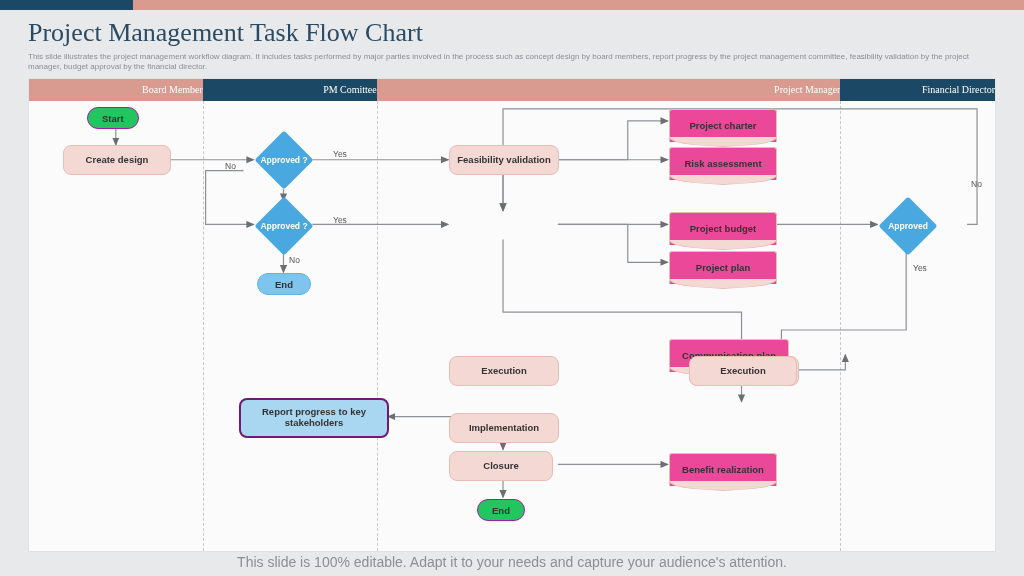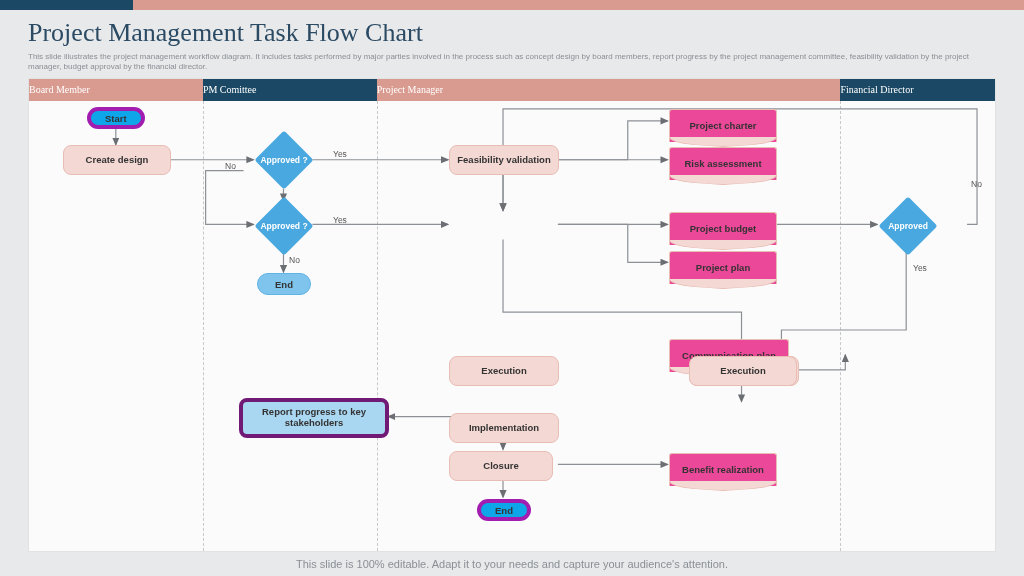--- a/index.html
+++ b/index.html
@@ -24,21 +24,21 @@
   }
   .subtitle {
     position: absolute; top: 52px; left: 28px; right: 28px;
     font-size: 8px; color: #8a8f94; line-height: 1.3;
   }
   .chart {
     position: absolute; top: 78px; left: 28px; right: 28px; bottom: 24px;
     background: #fbfbfc; border: 1px solid #e1e2e4;
   }
   .header-row {
-    display: flex; height: 22px; font-size: 10px; color: #fff; text-align: left;
+    display: flex; height: 22px; font-size: 10px; color: #fff; text-align: right;
     line-height: 22px; font-weight: 500;
     font-family: Georgia, serif;
   }
   .col1 { width: 18%; background: #d99a8f; }
   .col2 { width: 18%; background: #1b4965; }
   .col3 { flex: 1; background: #d99a8f; }
   .col4 { width: 16%; background: #1b4965; }
   .lane-sep {
     position: absolute; top: 22px; bottom: 0; width: 0;
     border-left: 1.5px dashed #c6c8cb;
@@ -46,30 +46,30 @@
   .sep1 { left: 18%; }
   .sep2 { left: 36%; }
   .sep3 { left: 84%; }
 
   .node {
     position: absolute; font-size: 9.5px; color: #333; text-align: center;
     display: flex; align-items: center; justify-content: center;
     font-weight: 600;
   }
   .pill {
-    border-radius: 14px; background: #0ea5e9; border: 4px solid #a21caf;
+    border-radius: 14px; background: #22c55e; border: 1px solid #a21caf;
     height: 22px; padding: 0 14px;
   }
   .pill.blue { background: #7fc4ec; border: 1px solid #5fb4e4; }
   .rect {
     border-radius: 8px; background: #f4d8d3; border: 1px solid #e8bdb4;
     height: 30px; padding: 0 6px; line-height: 1.15;
   }
   .rect.big { height: 40px; }
-  .rect.blue { background: #a9d6f0; border: 4px solid #701a75; }
+  .rect.blue { background: #a9d6f0; border: 2px solid #701a75; }
   .diamond {
     width: 58px; height: 58px;
   }
   .diamond::before {
     content: ""; position: absolute; inset: 0;
     background: #4aa8e0; transform: rotate(45deg) scale(0.72);
     border-radius: 4px;
   }
   .diamond span { position: relative; z-index: 1; color: #fff; font-size: 8.5px; font-weight: 600;}
   .doc {
@@ -81,21 +81,21 @@
   .doc::after {
     content: ""; position: absolute; left: -1px; right: -1px; bottom: -5px;
     height: 9px; background: #f4d8d3;
     border: 1px solid #e8bdb4; border-top: none;
     border-radius: 0 0 50% 50% / 0 0 100% 100%;
     clip-path: polygon(0 0, 100% 0, 100% 60%, 50% 100%, 0 60%);
   }
 
   .footer {
     position: absolute; bottom: 6px; left: 0; right: 0;
-    text-align: center; font-size: 11px; color: #8a8f94;
+    text-align: center; font-size: 14px; color: #8a8f94;
   }
   svg.connectors {
     position: absolute; top: 22px; left: 0; width: 100%; height: calc(100% - 22px);
     pointer-events: none;
   }
   .edgelabel {
     position: absolute; font-size: 8.5px; color: #555;
   }
 </style>
 </head>

